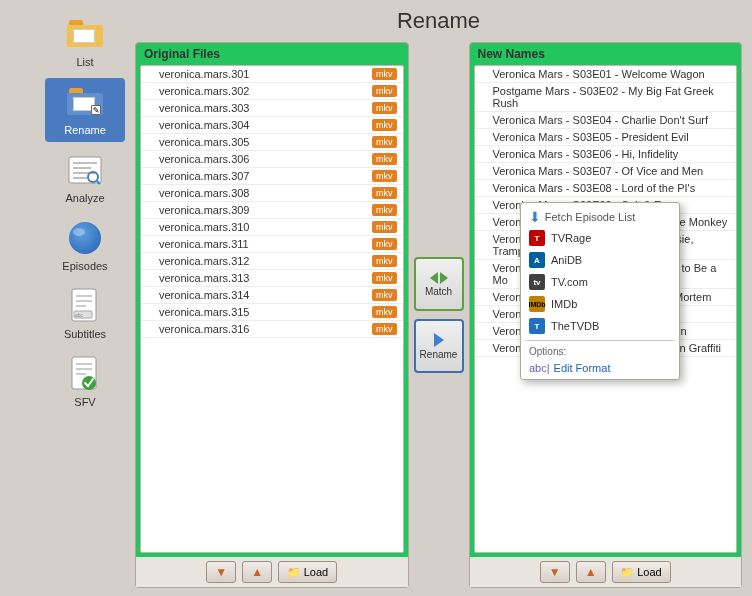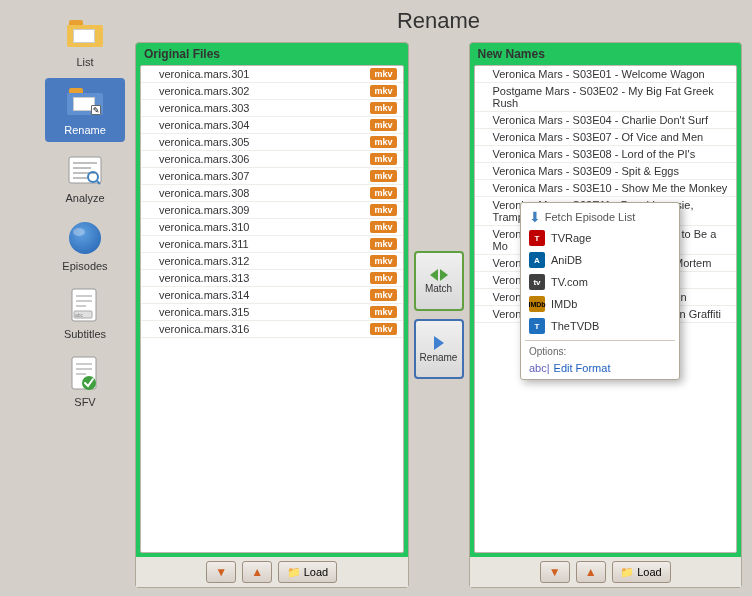--- a/index.html
+++ b/index.html
@@ -166,21 +166,21 @@
       border-bottom: 1px solid #f0ece8;
       font-size: 11px;
     }
     .file-name { color: #333; margin-left: 12px; }
     .file-badge {
       background: #e08020;
       color: white;
       font-size: 9px;
       padding: 1px 4px;
       border-radius: 2px;
-      font-weight: bold;
+      font-weight: normal;
     }
 
     .panel-footer {
       display: flex;
       justify-content: center;
       gap: 6px;
       padding: 4px;
       background: #e8e4de;
     }
 
@@ -200,21 +200,21 @@
       display: flex;
       flex-direction: column;
       align-items: center;
       justify-content: center;
       gap: 8px;
       padding: 0 4px;
     }
 
     .action-btn {
       width: 50px;
-      height: 60px;
+      height: 54px;
       border: 2px solid #80a870;
       border-radius: 4px;
       background: linear-gradient(to bottom, #f0f0f0, #d8d8d8);
       cursor: pointer;
       display: flex; flex-direction: column;
       align-items: center; justify-content: center;
       gap: 2px;
       font-size: 10px;
       color: #333;
       position: relative;
@@ -484,20 +484,26 @@
           <div class="file-item">
             <span class="file-name">Veronica Mars - S03E01 - Welcome Wagon</span>
           </div>
           <div class="file-item">
             <span class="file-name">Postgame Mars - S03E02 - My Big Fat Greek Rush</span>
           </div>
           <div class="file-item">
             <span class="file-name">Veronica Mars - S03E04 - Charlie Don't Surf</span>
           </div>
           <div class="file-item">
+            <span class="file-name">Veronica Mars - S03E05 - President Evil</span>
+          </div>
+          <div class="file-item">
+            <span class="file-name">Veronica Mars - S03E06 - Hi, Infidelity</span>
+          </div>
+          <div class="file-item">
             <span class="file-name">Veronica Mars - S03E07 - Of Vice and Men</span>
           </div>
           <div class="file-item">
             <span class="file-name">Veronica Mars - S03E08 - Lord of the PI's</span>
           </div>
           <div class="file-item">
             <span class="file-name">Veronica Mars - S03E09 - Spit &amp; Eggs</span>
           </div>
           <div class="file-item">
             <span class="file-name">Veronica Mars - S03E10 - Show Me the Monkey</span>

